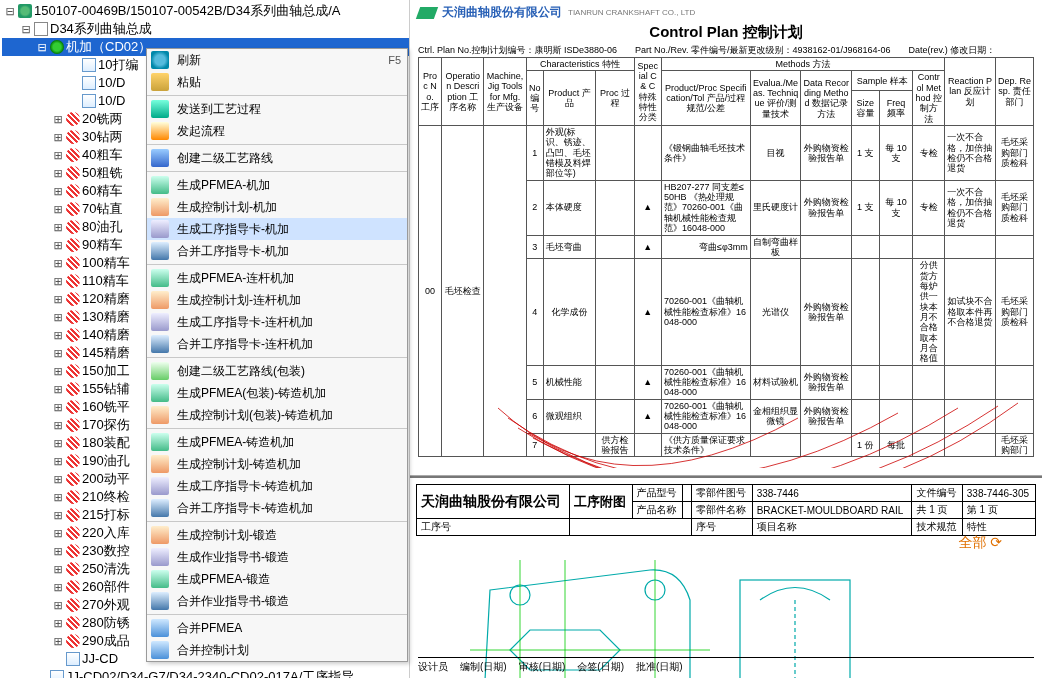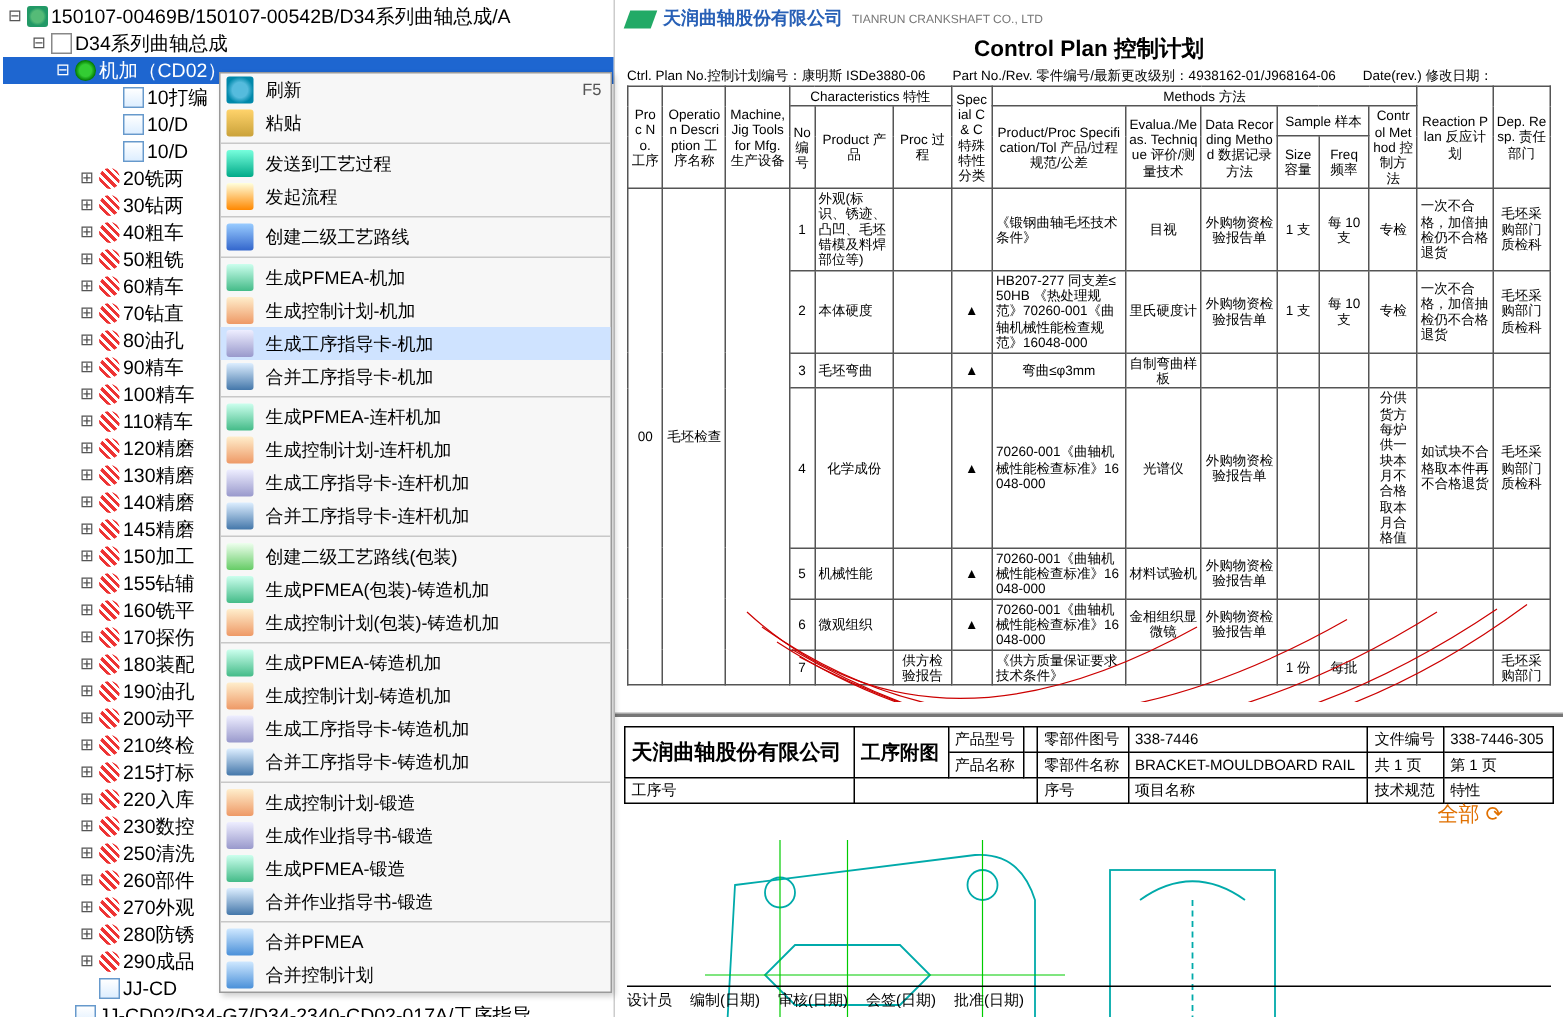--- a/index.html
+++ b/index.html
@@ -457,21 +457,21 @@
             <td>每 10 支</td>
             <td>专检</td>
             <td style="text-align:left">一次不合格，加倍抽检仍不合格退货</td>
             <td>毛坯采购部门 质检科</td>
           </tr>
           <tr>
             <td>3</td>
             <td style="text-align:left">毛坯弯曲</td>
             <td></td>
             <td>▲</td>
-            <td style="text-align:center">弯曲≤φ3mm</td>
+            <td style="text-align:right">弯曲≤φ3mm</td>
             <td>自制弯曲样板</td>
             <td></td>
             <td></td>
             <td></td>
             <td></td>
             <td style="text-align:left"></td>
             <td></td>
           </tr>
           <tr>
             <td>4</td>

